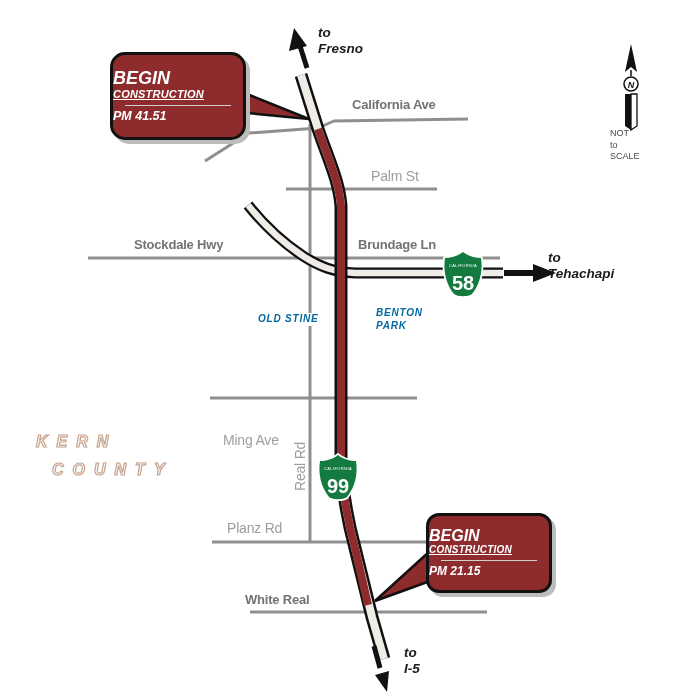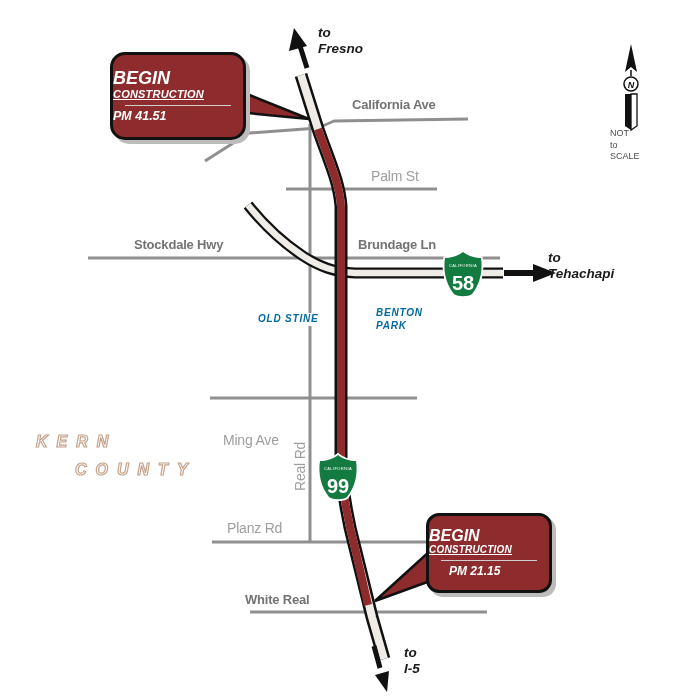--- a/index.html
+++ b/index.html
@@ -13,35 +13,35 @@
   .street-light{font-size:14px;color:#9e9e9e;letter-spacing:-0.2px;}
   .dir{font-size:13.5px;font-style:italic;font-weight:bold;color:#1a1a1a;line-height:1.2;}
   .city{font-size:19px;font-weight:bold;font-style:italic;color:#111;letter-spacing:2.5px;}
   .area{font-size:10px;font-weight:bold;font-style:italic;color:#0369a1;letter-spacing:0.8px;line-height:1.25;}
   .knockout{background:#ffffff;padding:0 3px;}
   .real-rd{transform:rotate(-90deg);transform-origin:0 0;}
   .county{
     font-size:16px;font-weight:bold;font-style:italic;letter-spacing:9px;line-height:1.0;
     color:#ffffff;-webkit-text-stroke:1.2px #c6a28c;
   }
-  .county .ln2{margin-left:39px;margin-top:12px;}
+  .county .ln2{margin-left:16px;margin-top:12px;}
   .callout{
     position:absolute;background:#8e2b2c;border:3px solid #111;border-radius:15px;
     box-shadow:4px 4px 0 #bcbcbc;color:#fff;text-align:left;font-style:italic;font-weight:bold;
     display:flex;flex-direction:column;justify-content:center;z-index:3;
   }
   .callout .t1{font-size:18px;line-height:1.05;}
   .callout .t2{font-size:11px;letter-spacing:0.2px;line-height:1.2;text-decoration:underline;}
   .callout .rule{border-top:1.5px solid #cfcfcf;margin:4px 12px 3px 12px;}
   .callout .pm{font-size:12.5px;}
   .callout-n{left:110px;top:52px;width:130px;height:82px;}
   .callout-s{left:426px;top:513px;width:120px;height:74px;border-radius:13px;}
   .callout-s .t1{font-size:16px;}
   .callout-s .t2{font-size:10px;}
-  .callout-s .pm{font-size:12px;padding-left:20px;}
+  .callout-s .pm{font-size:12px;}
   .scale-note{font-size:9px;color:#4a4a4a;line-height:1.3;width:46px;}
 </style>
 </head>
 <body>
 
 <div id="stage">
 
   <svg width="700" height="700" viewBox="0 0 700 700">
 
     <g stroke="#8f8f8f" stroke-width="3" fill="none" stroke-linejoin="round">

